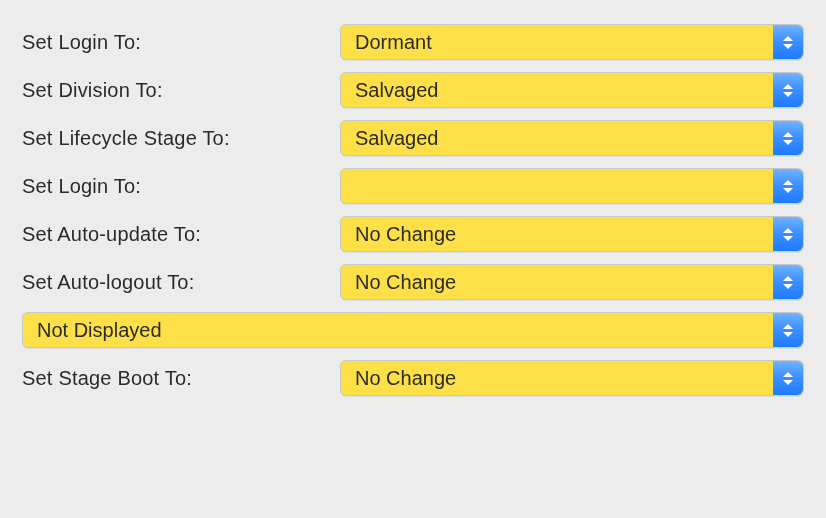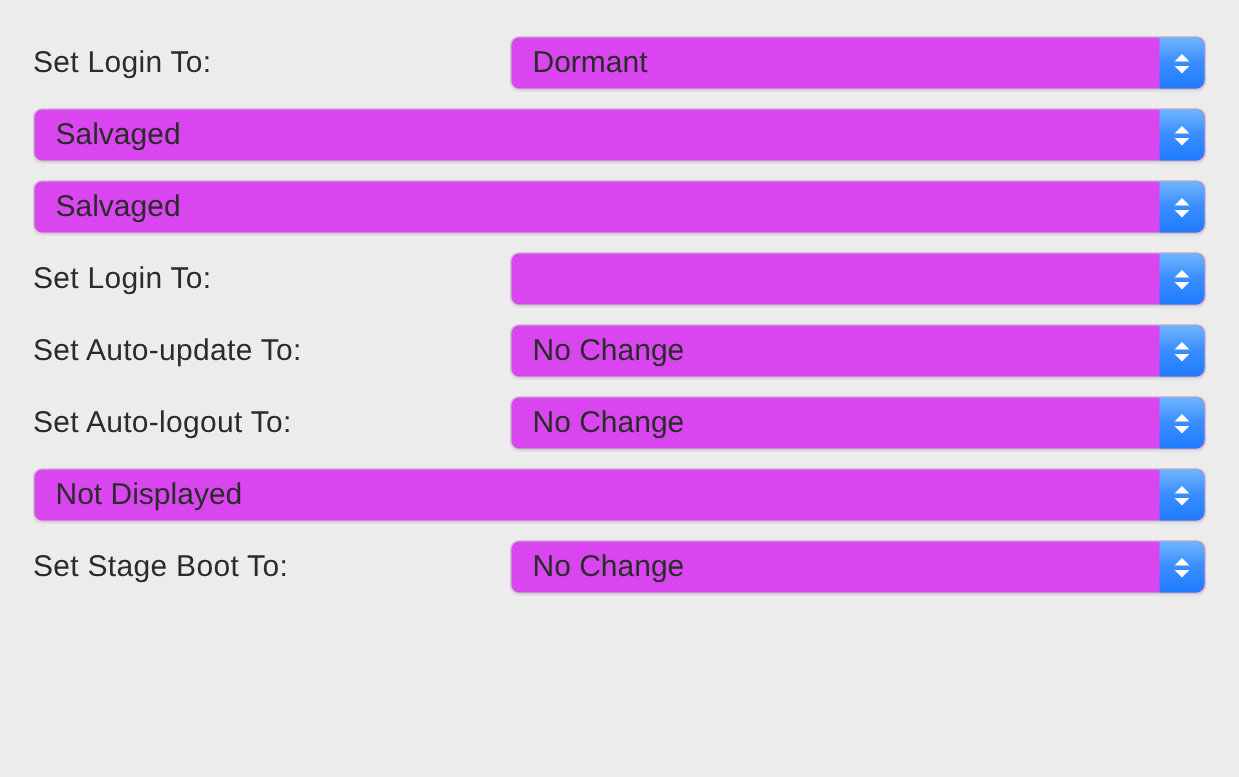--- a/index.html
+++ b/index.html
@@ -24,21 +24,21 @@
     }
     .label {
       width: 318px;
       font-weight: 400;
       letter-spacing: 0.2px;
     }
     .select {
       position: relative;
       flex: 1;
       height: 36px;
-      background: #d946ef;
+      background: #fde047;
       border: 1px solid #c9c9c9;
       border-radius: 6px;
       box-shadow: 0 1px 1px rgba(0,0,0,0.06);
       display: flex;
       align-items: center;
       padding: 0 40px 0 14px;
       cursor: default;
       user-select: none;
     }
     .select-text {
@@ -79,30 +79,32 @@
     <div class="select">
       <span class="select-text">Dormant</span>
       <div class="select-handle">
         <div class="chev up"></div>
         <div class="chev down"></div>
       </div>
     </div>
   </div>
 
   <div class="row">
+    <div class="label">Set Division To:</div>
     <div class="select">
       <span class="select-text">Salvaged</span>
       <div class="select-handle">
         <div class="chev up"></div>
         <div class="chev down"></div>
       </div>
     </div>
   </div>
 
   <div class="row">
+    <div class="label">Set Lifecycle Stage To:</div>
     <div class="select">
       <span class="select-text">Salvaged</span>
       <div class="select-handle">
         <div class="chev up"></div>
         <div class="chev down"></div>
       </div>
     </div>
   </div>
 
   <div class="row">

